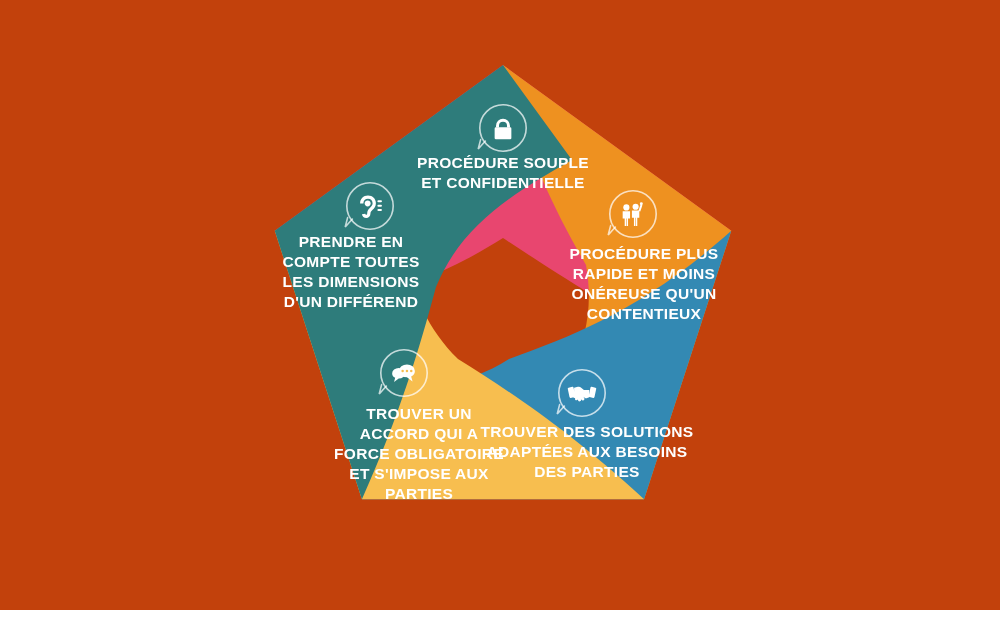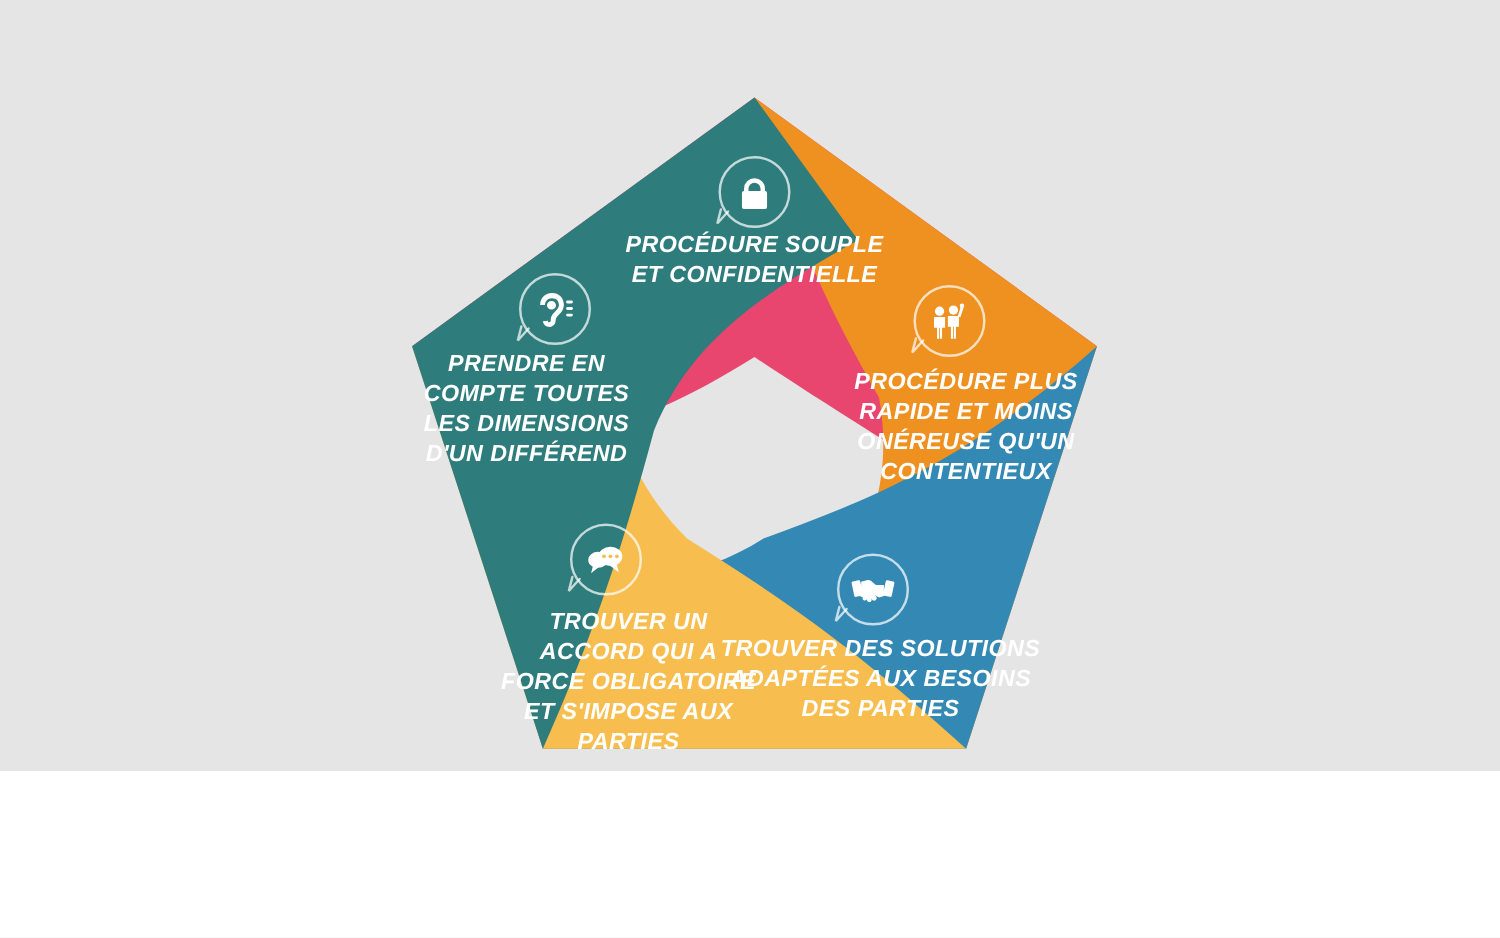--- a/index.html
+++ b/index.html
@@ -10,23 +10,22 @@
   }
   body {
     width: 1000px;
     height: 625px;
     overflow: hidden;
     font-family: "Liberation Sans", sans-serif;
   }
   #stage {
     position: relative;
     width: 1000px;
-    height: 514px;
-    background: #e5e5e5;
-    font-style: italic;
+    height: 610px;
+    background: #c2410c;
   }
   #diagram {
     position: absolute;
     inset: 0;
     display: block;
   }
   .petal-label {
     fill: #ffffff;
     font-family: "Liberation Sans", sans-serif;
     font-weight: bold;

